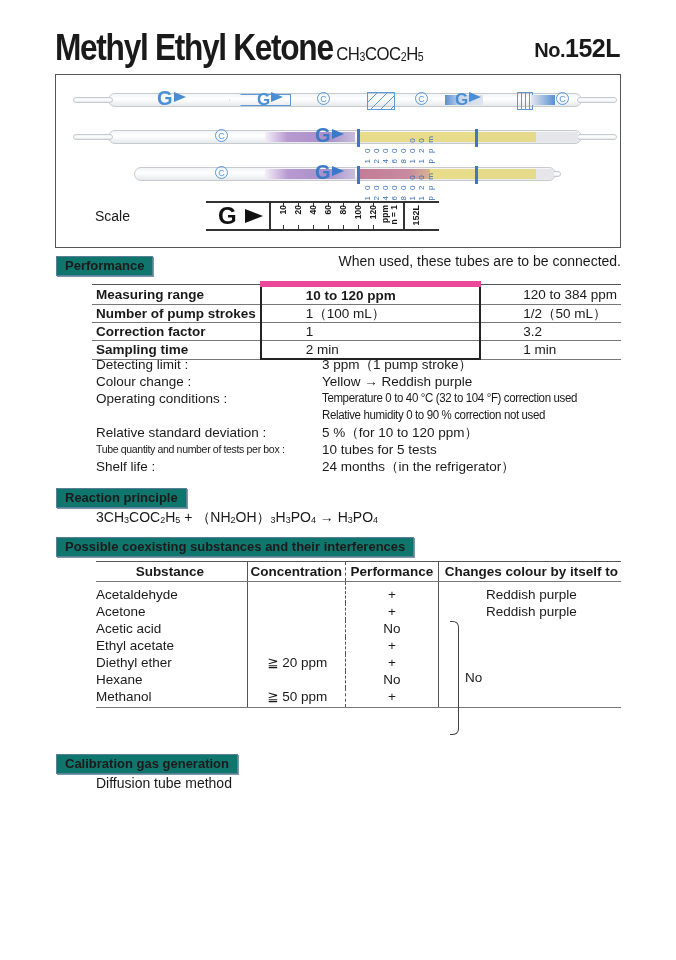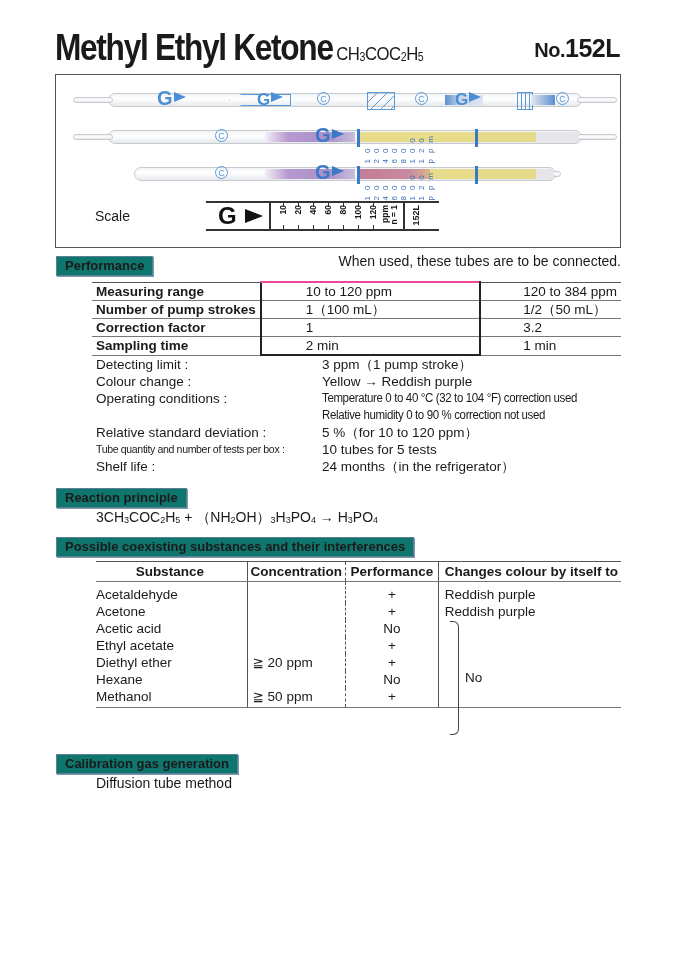--- a/index.html
+++ b/index.html
@@ -42,37 +42,37 @@
 
   .note { right: 55px; top: 253px; font-size: 14px; }
 
   
   .perf { left: 92px; top: 281px; width: 529px; border-collapse: collapse; font-size: 13.5px; }
   .perf td { border-top: 1px solid #777; border-bottom: 1px solid #777; padding: 0 4px; height: 17px; line-height: 17px; white-space: nowrap; }
   .perf td.c1 { width: 155px; font-weight: bold; }
   .perf td.c2 { width: 172px; padding-left: 44px; border-left: 2px solid #222; border-right: 2px solid #222; }
   .perf td.c3 { padding-left: 42px; }
   .perf tr:first-child td { border-top: 1.5px solid #555; }
-  .perf tr:first-child td.c2 { border-top: 2px solid #ec4899; }
+  .perf tr:first-child td.c2 { border-top: 6px solid #ec4899; font-weight: bold; }
   .perf tr:last-child td.c2 { border-bottom: 2px solid #222; }
 
   .specs { left: 96px; top: 356px; font-size: 13.5px; }
   .spec-row { position: relative; height: 17px; line-height: 17px; white-space: nowrap; }
   .spec-row .k { position: absolute; left: 0; }
   .spec-row .k.small { font-size: 11.5px; letter-spacing: -0.4px; transform: scaleX(0.92); transform-origin: left; }
   .spec-row .v { position: absolute; left: 226px; }
   .spec-row .v.small { font-size: 12.5px; letter-spacing: -0.4px; transform: scaleX(0.92); transform-origin: left; }
 
   .reaction { left: 96px; top: 509px; font-size: 14px; white-space: nowrap; }
   .reaction sub { font-size: 9px; vertical-align: baseline; position: relative; top: 1px; }
 
   
   .itable { left: 96px; top: 561px; width: 525px; border-collapse: collapse; font-size: 13.5px; }
   .itable th { font-weight: bold; height: 19px; line-height: 19px; border-top: 1.5px solid #555; border-bottom: 1px solid #777; padding: 0 3px; white-space: nowrap; }
-  .itable td { height: 17px; line-height: 17px; padding: 0 3px; white-space: nowrap; }
+  .itable td { height: 17px; line-height: 17px; padding: 0 3px; white-space: nowrap; text-align: center; }
   .itable .s { width: 155px; text-align: left; padding-left: 0; }
   .itable th.s { text-align: center; }
   .itable .c { width: 88px; border-left: 1px solid #555; padding-left: 5px; }
   .itable th.c { text-align: left; padding-left: 3px; }
   .itable .i { width: 86px; border-left: 1px dashed #555; text-align: center; }
   .itable .ch { border-left: 1px solid #555; padding-left: 6px; margin-left: 12px; }
   .itable tbody tr:first-child td { padding-top: 4px; }
   .itable tbody tr:last-child td { border-bottom: 1px solid #777; padding-bottom: 2px; }
   .brace { left: 450px; top: 621px; width: 8px; height: 112px; border: 1px solid #444; border-left: none; border-radius: 0 6px 6px 0; }
   .brace-no { left: 465px; top: 670px; font-size: 13.5px; }

